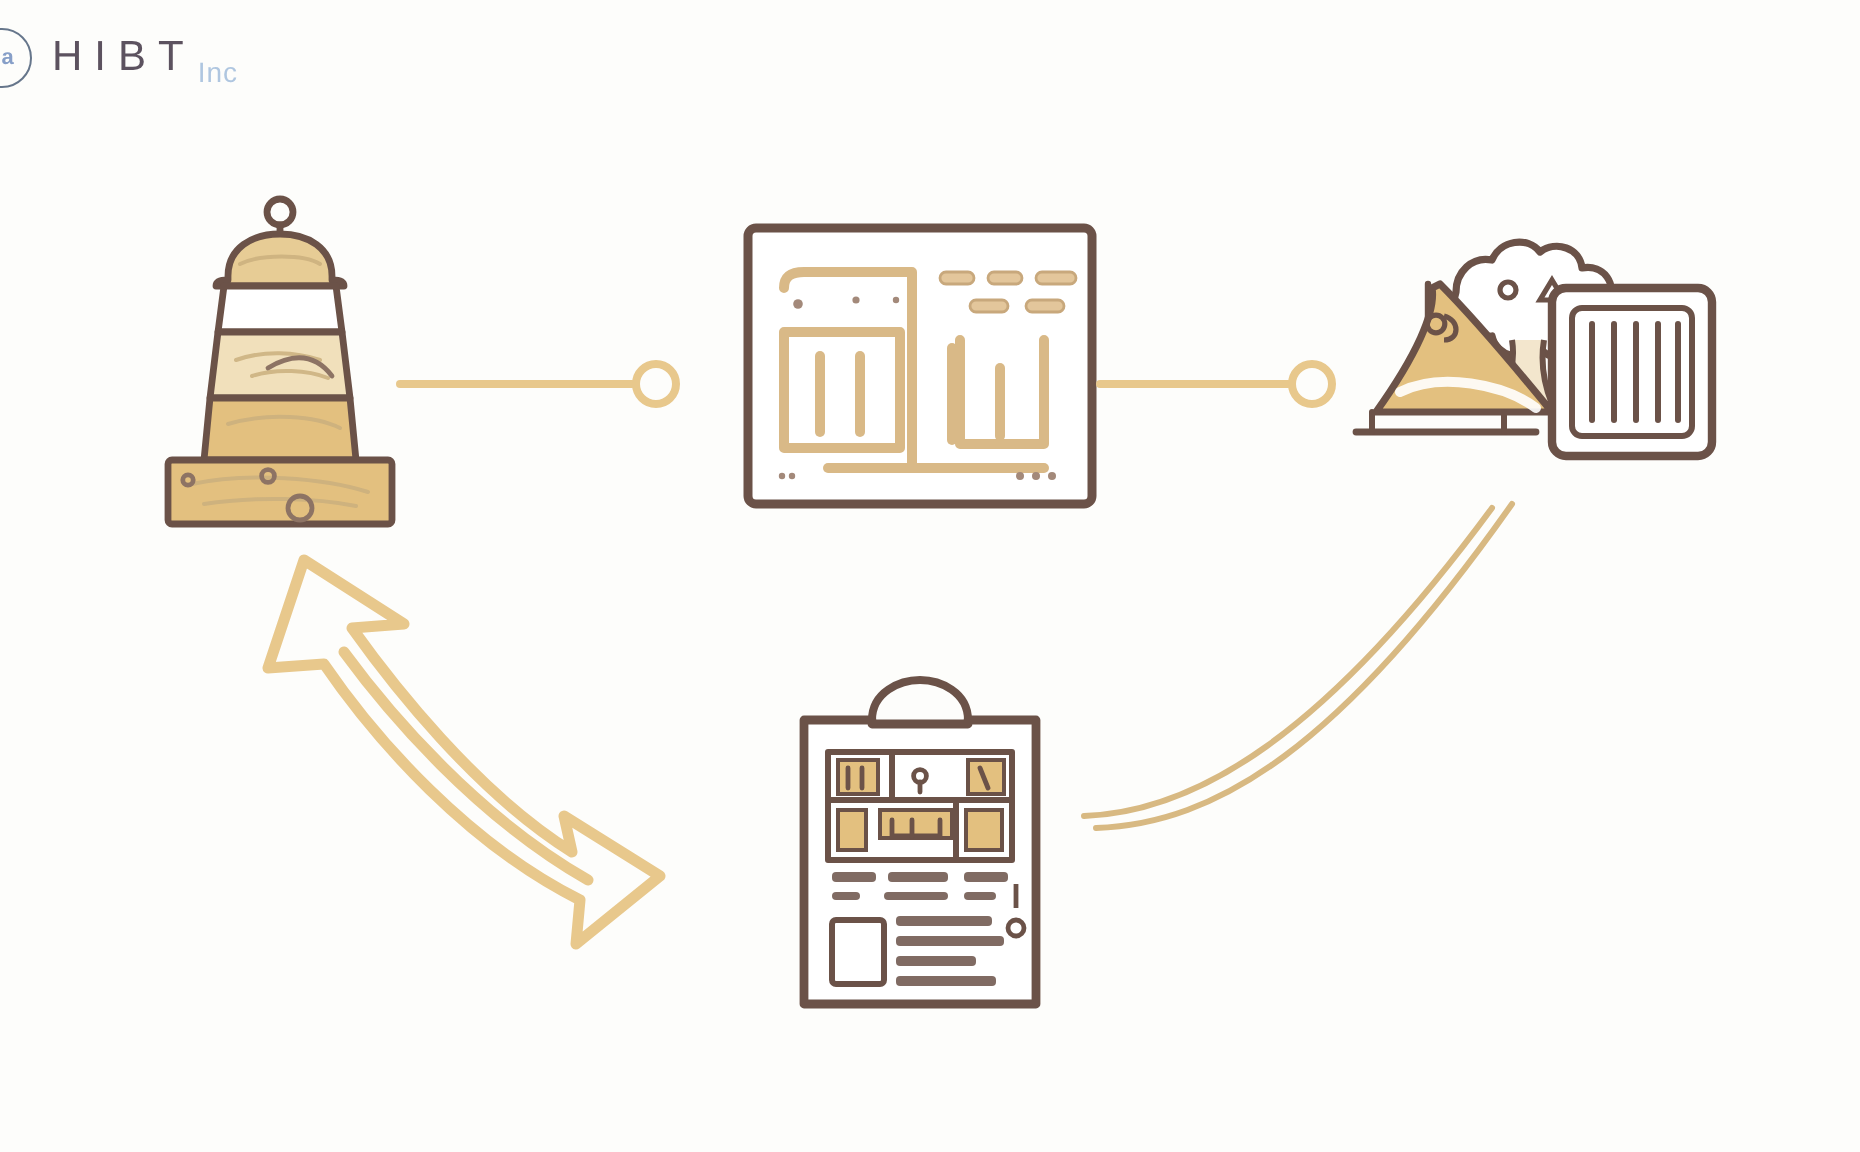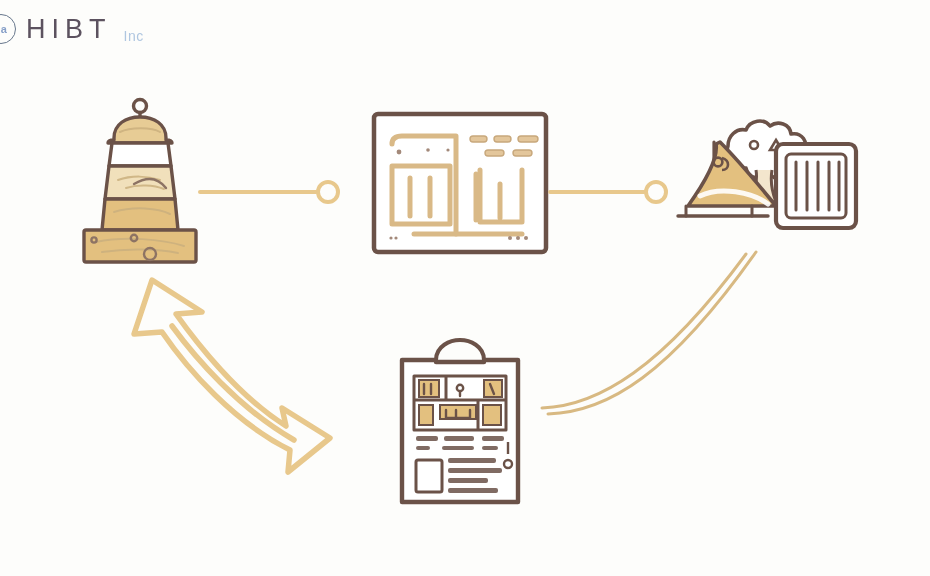--- a/index.html
+++ b/index.html
@@ -42,30 +42,30 @@
   }
   #logo-badge-glyph {
     font-size: 11px;
     color: #7d98c4;
     font-weight: bold;
     margin-left: 5px;
     letter-spacing: -0.5px;
   }
   #logo-word {
     margin-left: 10px;
-    font-size: 27px;
+    font-size: 21px;
     letter-spacing: 6px;
     color: #4f4452;
     font-weight: 500;
   }
   #logo-suffix {
     font-size: 14px;
     letter-spacing: 0.5px;
     color: #a9c2de;
-    margin-left: 12px;
+    margin-left: 1px;
     align-self: flex-end;
     padding-bottom: 2px;
   }
 
   
   .node {
     position: absolute;
   }
   #node-source   { left: 74px;  top: 92px;  width: 132px; height: 168px; }
   #node-process  { left: 370px; top: 110px; width: 180px; height: 146px; }

